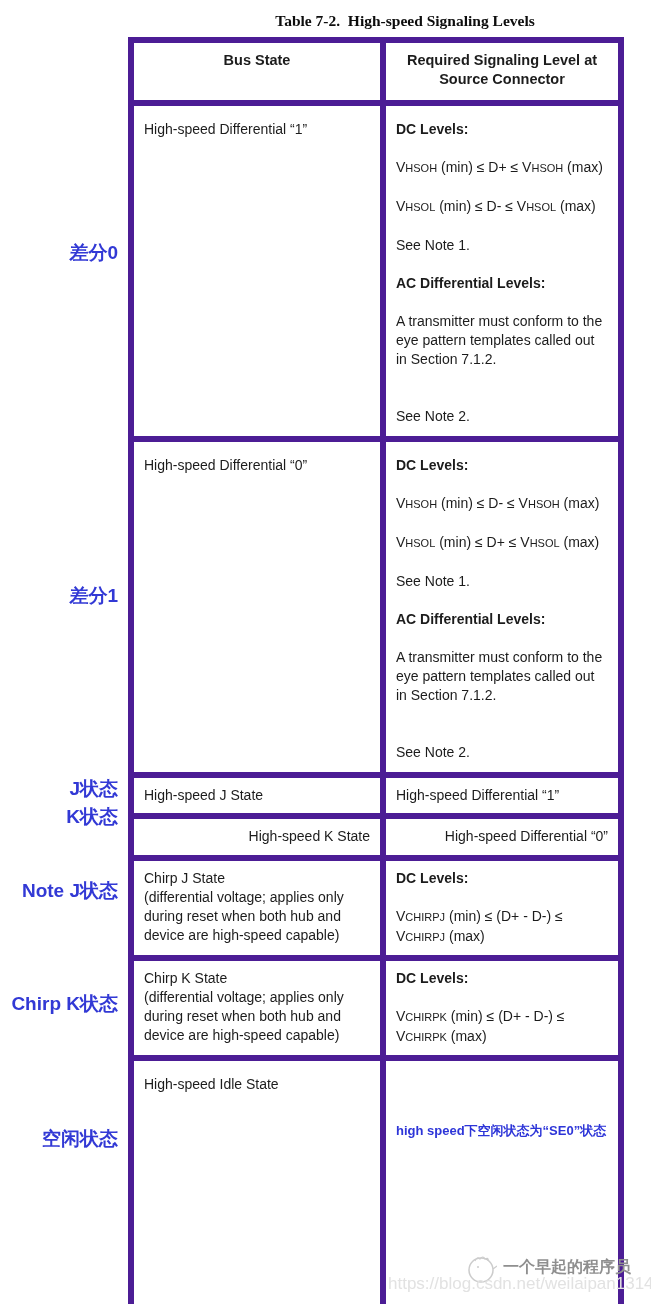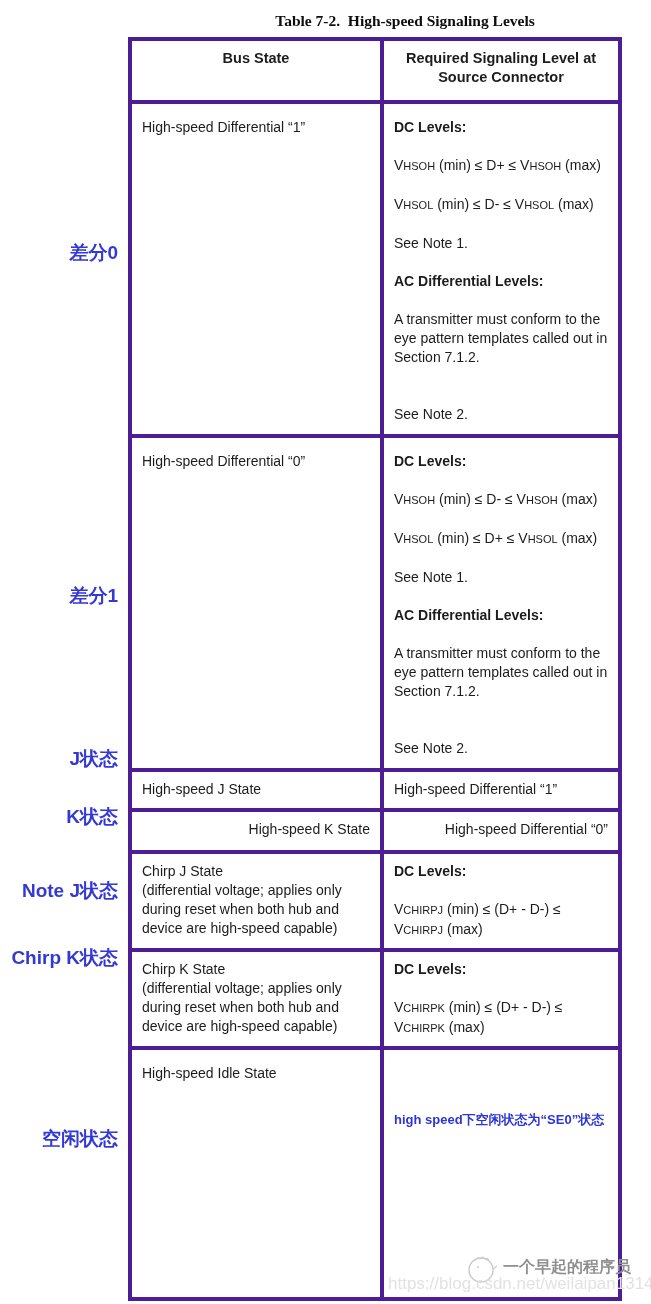--- a/index.html
+++ b/index.html
@@ -18,21 +18,21 @@
     font-weight:bold;font-size:15.5px;color:#0d0d0d;
     white-space:pre;
   }
   table.spec{
     position:absolute;left:128px;top:37px;
     width:490px;
     border-collapse:collapse;table-layout:fixed;
     background:#fff;
   }
   table.spec th, table.spec td{
-    border:4px solid #4c1d95;
+    border:6px solid #4c1d95;
     vertical-align:top;
     padding:14px 10px 10px 10px;
     font-size:14px;line-height:19px;
     font-family:"Liberation Sans",sans-serif;
     color:#1c1c1c;
     overflow:hidden;
   }
   table.spec th{
     text-align:center;font-weight:bold;font-size:14.5px;
     padding-top:8px;
@@ -148,24 +148,24 @@
     <td class="bus">High-speed Idle State</td>
     <td>
           <p class="blue"><span>high speed下空闲状态为“SE0”状态</span></p>
         </td>
   </tr>
 </tbody>
   </table>
 
 <div class="anno" style="top:240px;">差分0</div>
 <div class="anno" style="top:583px;">差分1</div>
-<div class="anno" style="top:746px;">J状态</div>
+<div class="anno" style="top:776px;">J状态</div>
 <div class="anno" style="top:804px;">K状态</div>
 <div class="anno" style="top:878px;">Note J状态</div>
-<div class="anno" style="top:945px;text-align:right;">Chirp K状态</div>
+<div class="anno" style="top:991px;text-align:right;">Chirp K状态</div>
 <div class="anno" style="top:1126px;">空闲状态</div>
 
 <svg class="wm-icon" viewBox="0 0 32 32">
   <circle cx="16" cy="17" r="12" fill="none" stroke="#cccccc" stroke-width="1.5"></circle>
   <path d="M10 8 q2 -5 5 -2 q3 -4 5 0 q4 -2 3 2" fill="none" stroke="#cccccc" stroke-width="1.2"></path>
   <path d="M28 16 L32 13" fill="none" stroke="#cccccc" stroke-width="1.2"></path>
   <circle cx="13" cy="14" r="1" fill="#cccccc"></circle>
 </svg>
 <div class="wm-name">一个早起的程序员</div>
 <div class="wm-url">https://blog.csdn.net/weilaipan1314</div>

